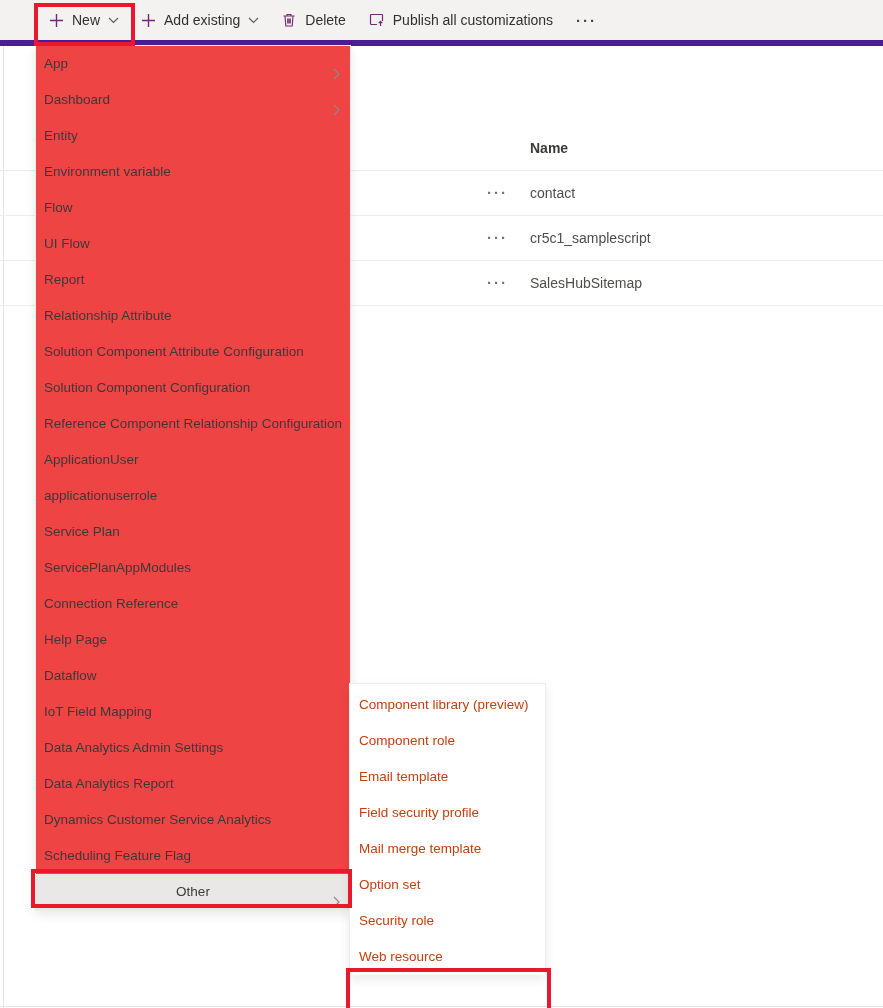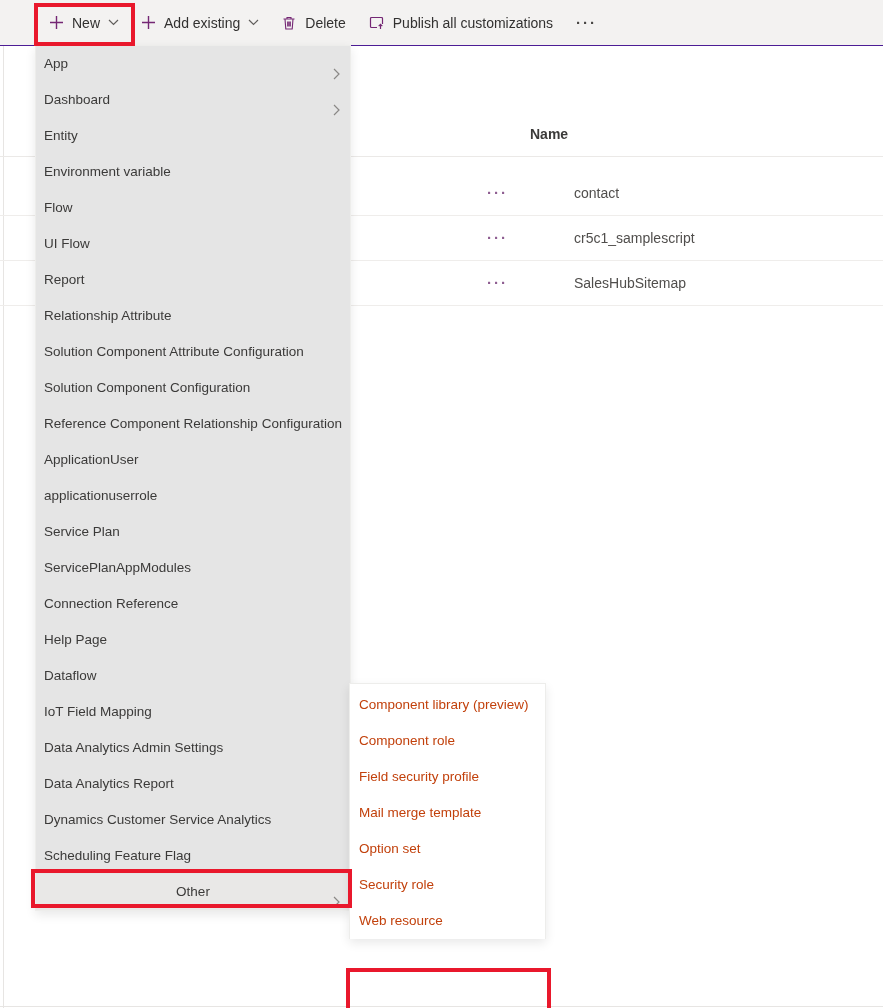--- a/index.html
+++ b/index.html
@@ -5,51 +5,51 @@
   * { margin:0; padding:0; box-sizing:border-box; }
   html,body { width:883px; height:1008px; }
   body {
     position:relative; overflow:hidden; background:#ffffff;
     font-family:"Liberation Sans","DejaVu Sans",sans-serif;
     color:#323130; -webkit-font-smoothing:antialiased;
   }
   
   .toolbar {
     position:absolute; left:0; top:0; width:883px; height:46px;
-    background:#f3f2f1; border-bottom:1px solid #4c1d95;
+    background:#f3f2f1; border-bottom:6px solid #4c1d95;
     display:flex; align-items:center; padding-left:38px; z-index:2;
   }
   .tb-btn {
     display:flex; align-items:center; gap:8px; height:46px;
     padding:0 11px; font-size:14px; color:#323130; cursor:pointer;
     white-space:nowrap;
   }
   .tb-btn svg { display:block; }
   .tb-overflow { font-size:15px; letter-spacing:2px; color:#484644; padding:0 12px; font-weight:bold; }
   
   .tbl-header {
-    position:absolute; left:0; top:122px; width:883px; height:35px;
+    position:absolute; left:0; top:136px; width:883px; height:35px;
     border-bottom:1px solid #ebe9e7; z-index:1;
   }
   .tbl-header .hdr-label {
     position:absolute; left:530px; top:4px; font-size:14px; font-weight:700; color:#3b3a39;
   }
   .tbl-row {
     position:absolute; left:0; width:883px; height:45px;
     border-bottom:1px solid #efedeb; z-index:1; line-height:44px;
   }
   .row-ellipsis {
     position:absolute; left:487px; top:0; font-size:15px; font-weight:bold;
     letter-spacing:2px; color:#8e5d91; cursor:pointer;
   }
-  .row-name { position:absolute; left:530px; top:0; font-size:14px; color:#504e4c;margin-left:44px; }
+  .row-name { position:absolute; left:530px; top:0; font-size:14px; color:#504e4c; }
   
   .menu {
     position:absolute; left:35px; top:45px; width:316px; z-index:5;
-    background:#e5e5e5; border:1px solid #ededeb;
+    background:#ef4444; border:1px solid #ededeb;
     box-shadow:0 4px 10px rgba(0,0,0,0.09);
   }
   .mi {
     position:relative; height:36px; line-height:36px; padding:0 8px;
     font-size:13.5px; color:#3b3a39; cursor:pointer; white-space:nowrap;
   }
   .mi.highlighted { background:#e9e8e7;text-align:center; }
   .chev-r { position:absolute; right:10px; top:12px; }
   
   .submenu {
@@ -183,20 +183,21 @@
     <span>Other</span>
     <span class="chev-r"><svg width="7" height="12" viewBox="0 0 7 12">
           <path d="M1 1l5 5-5 5" stroke="#8a8886" stroke-width="1.2" fill="none"></path>
         </svg></span>
   </div>
 </div>
 
 <div class="submenu">
   <div class="smi"><span>Component library (preview)</span></div>
   <div class="smi"><span>Component role</span></div>
+  <div class="smi"><span>Email template</span></div>
   <div class="smi"><span>Field security profile</span></div>
   <div class="smi"><span>Mail merge template</span></div>
   <div class="smi"><span>Option set</span></div>
   <div class="smi"><span>Security role</span></div>
   <div class="smi"><span>Web resource</span></div>
 </div>
 
 <div class="anno anno-new"></div>
 <div class="anno anno-other"></div>
 <div class="anno anno-web"></div>

